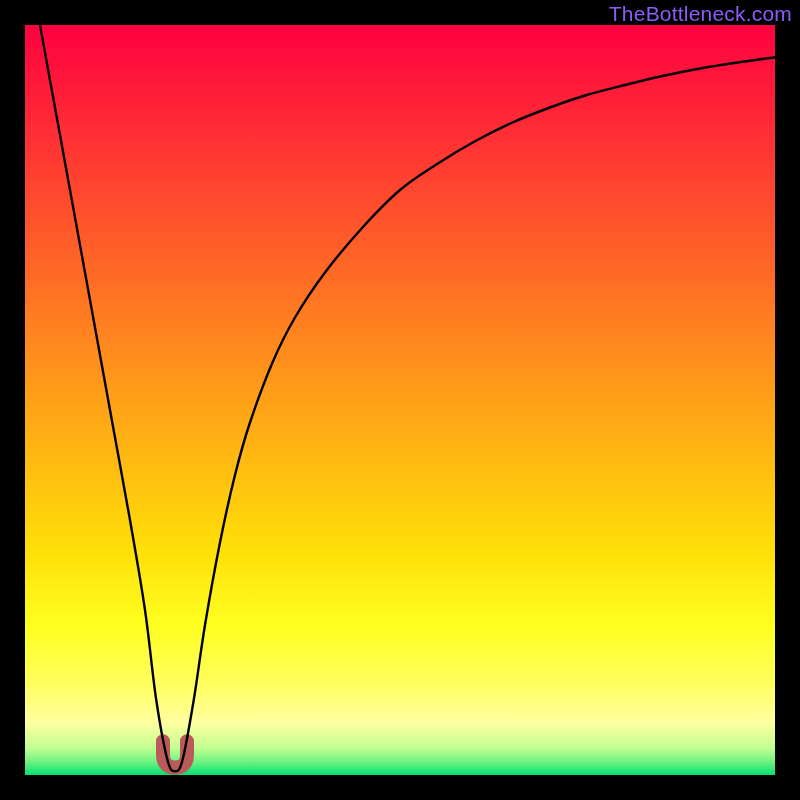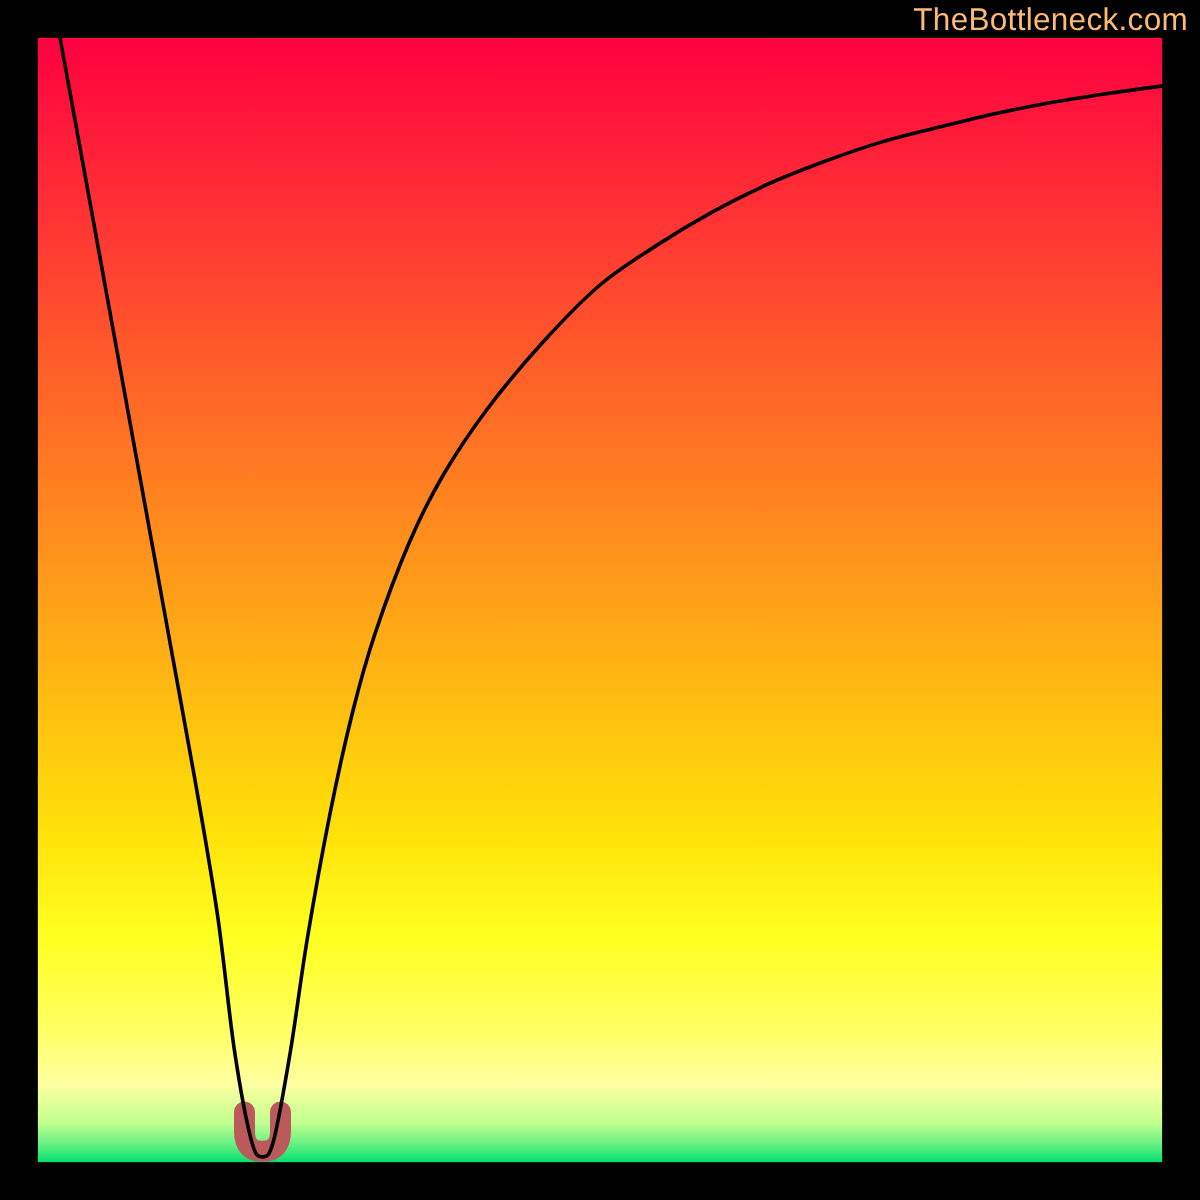--- a/index.html
+++ b/index.html
@@ -22,21 +22,21 @@
     top: 25px;
     left: 25px;
     width: 750px;
     height: 750px;
     overflow: hidden;
   }
   .watermark {
     position: absolute;
     top: 2px;
     right: 8px;
-    color: #fdba74;
+    color: #8b5cf6;
     font-size: 21px;
     font-weight: 500;
     letter-spacing: 0.2px;
   }
   svg { display: block; }
 </style>
 </head>
 <body>
 
 <div class="frame">

